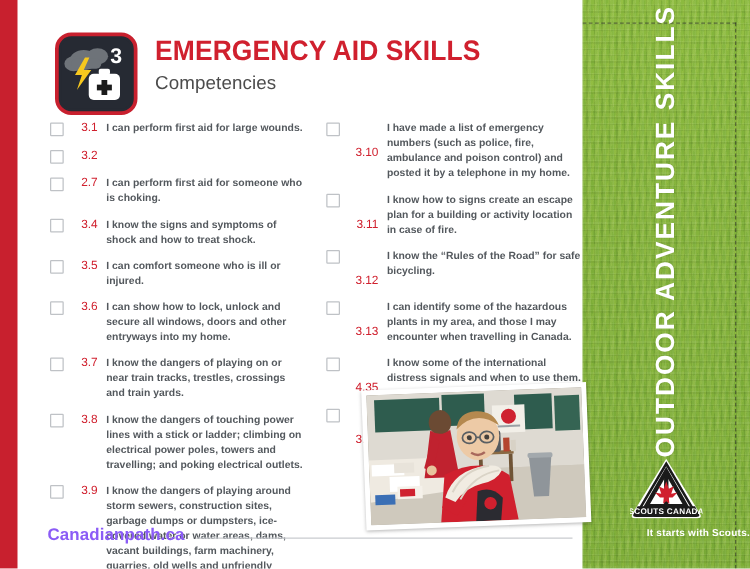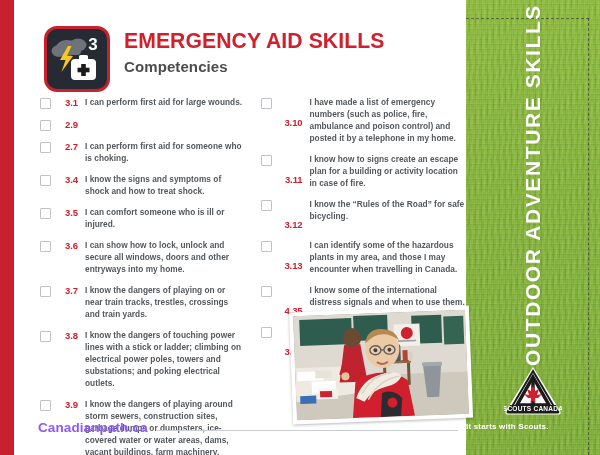--- a/index.html
+++ b/index.html
@@ -103,21 +103,21 @@
     transform: translateX(-50%);
     bottom: 40px;
     width: 58px;
     height: 50px;
   }
   .scouts-tagline {
     position: absolute;
     left: 0;
     bottom: 24px;
     width: 134px;
-    text-align: left;
+    text-align: right;
     color: #ffffff;
     font-size: 8px;
     font-weight: bold;
     letter-spacing: .2px;
   }
 
   
   .header {
     position: absolute;
     left: 44px;
@@ -153,21 +153,21 @@
     line-height: 1.05;
     font-family: "Liberation Sans Narrow", "Liberation Sans", sans-serif;
     transform: scaleX(0.94);
     transform-origin: left center;
     white-space: nowrap;
   }
   .page-subtitle {
     color: #4c4c4c;
     font-size: 15px;
     margin-top: 5px;
-    font-weight: bold;
+    font-weight: normal;
     letter-spacing: .1px;
   }
 
   
   .columns {
     position: absolute;
     left: 40px;
     top: 96px;
     width: 425px;
     display: flex;
@@ -186,21 +186,21 @@
     height: 9px;
     border: 1px solid #bfc2c6;
     background: #ffffff;
     margin-top: 2px;
     border-radius: 1px;
   }
   .item-num {
     flex: 0 0 auto;
     color: #d0202e;
     font-size: 9.5px;
-    font-weight: bold;
+    font-weight: normal;
     width: 19px;
     text-align: right;
     margin-left: 8px;
     margin-top: 0.5px;
     letter-spacing: -0.1px;
   }
   .col-right .item-num { width: 23px; margin-top: 21px; }
   .item-text {
     margin-left: 7px;
     color: #53585d;
@@ -318,21 +318,21 @@
 
   <div class="columns">
     <div class="col col-left" id="col-left">
         <div class="item">
           <div class="checkbox"></div>
           <div class="item-num">3.1</div>
           <div class="item-text">I can perform first aid for large wounds.</div>
         </div>
         <div class="item">
           <div class="checkbox"></div>
-          <div class="item-num">2.9</div>
+          <div class="item-num">3.2</div>
         </div>
         <div class="item">
           <div class="checkbox"></div>
           <div class="item-num">2.7</div>
           <div class="item-text">I can perform first aid for someone who is choking.</div>
         </div>
         <div class="item">
           <div class="checkbox"></div>
           <div class="item-num">3.4</div>
           <div class="item-text">I know the signs and symptoms of shock and how to treat shock.</div>
@@ -348,21 +348,21 @@
           <div class="item-text">I can show how to lock, unlock and secure all windows, doors and other entryways into my home.</div>
         </div>
         <div class="item">
           <div class="checkbox"></div>
           <div class="item-num">3.7</div>
           <div class="item-text">I know the dangers of playing on or near train tracks, trestles, crossings and train yards.</div>
         </div>
         <div class="item">
           <div class="checkbox"></div>
           <div class="item-num">3.8</div>
-          <div class="item-text">I know the dangers of touching power lines with a stick or ladder; climbing on electrical power poles, towers and substations; and poking electrical outlets.</div>
+          <div class="item-text">I know the dangers of touching power lines with a stick or ladder; climbing on electrical power poles, towers and travelling; and poking electrical outlets.</div>
         </div>
         <div class="item">
           <div class="checkbox"></div>
           <div class="item-num">3.9</div>
           <div class="item-text">I know the dangers of playing around storm sewers, construction sites, garbage dumps or dumpsters, ice-covered water or water areas, dams, vacant buildings, farm machinery, quarries, old wells and unfriendly animals.</div>
         </div>
       </div>
     <div class="col col-right" id="col-right">
         <div class="item">
           <div class="checkbox"></div>

